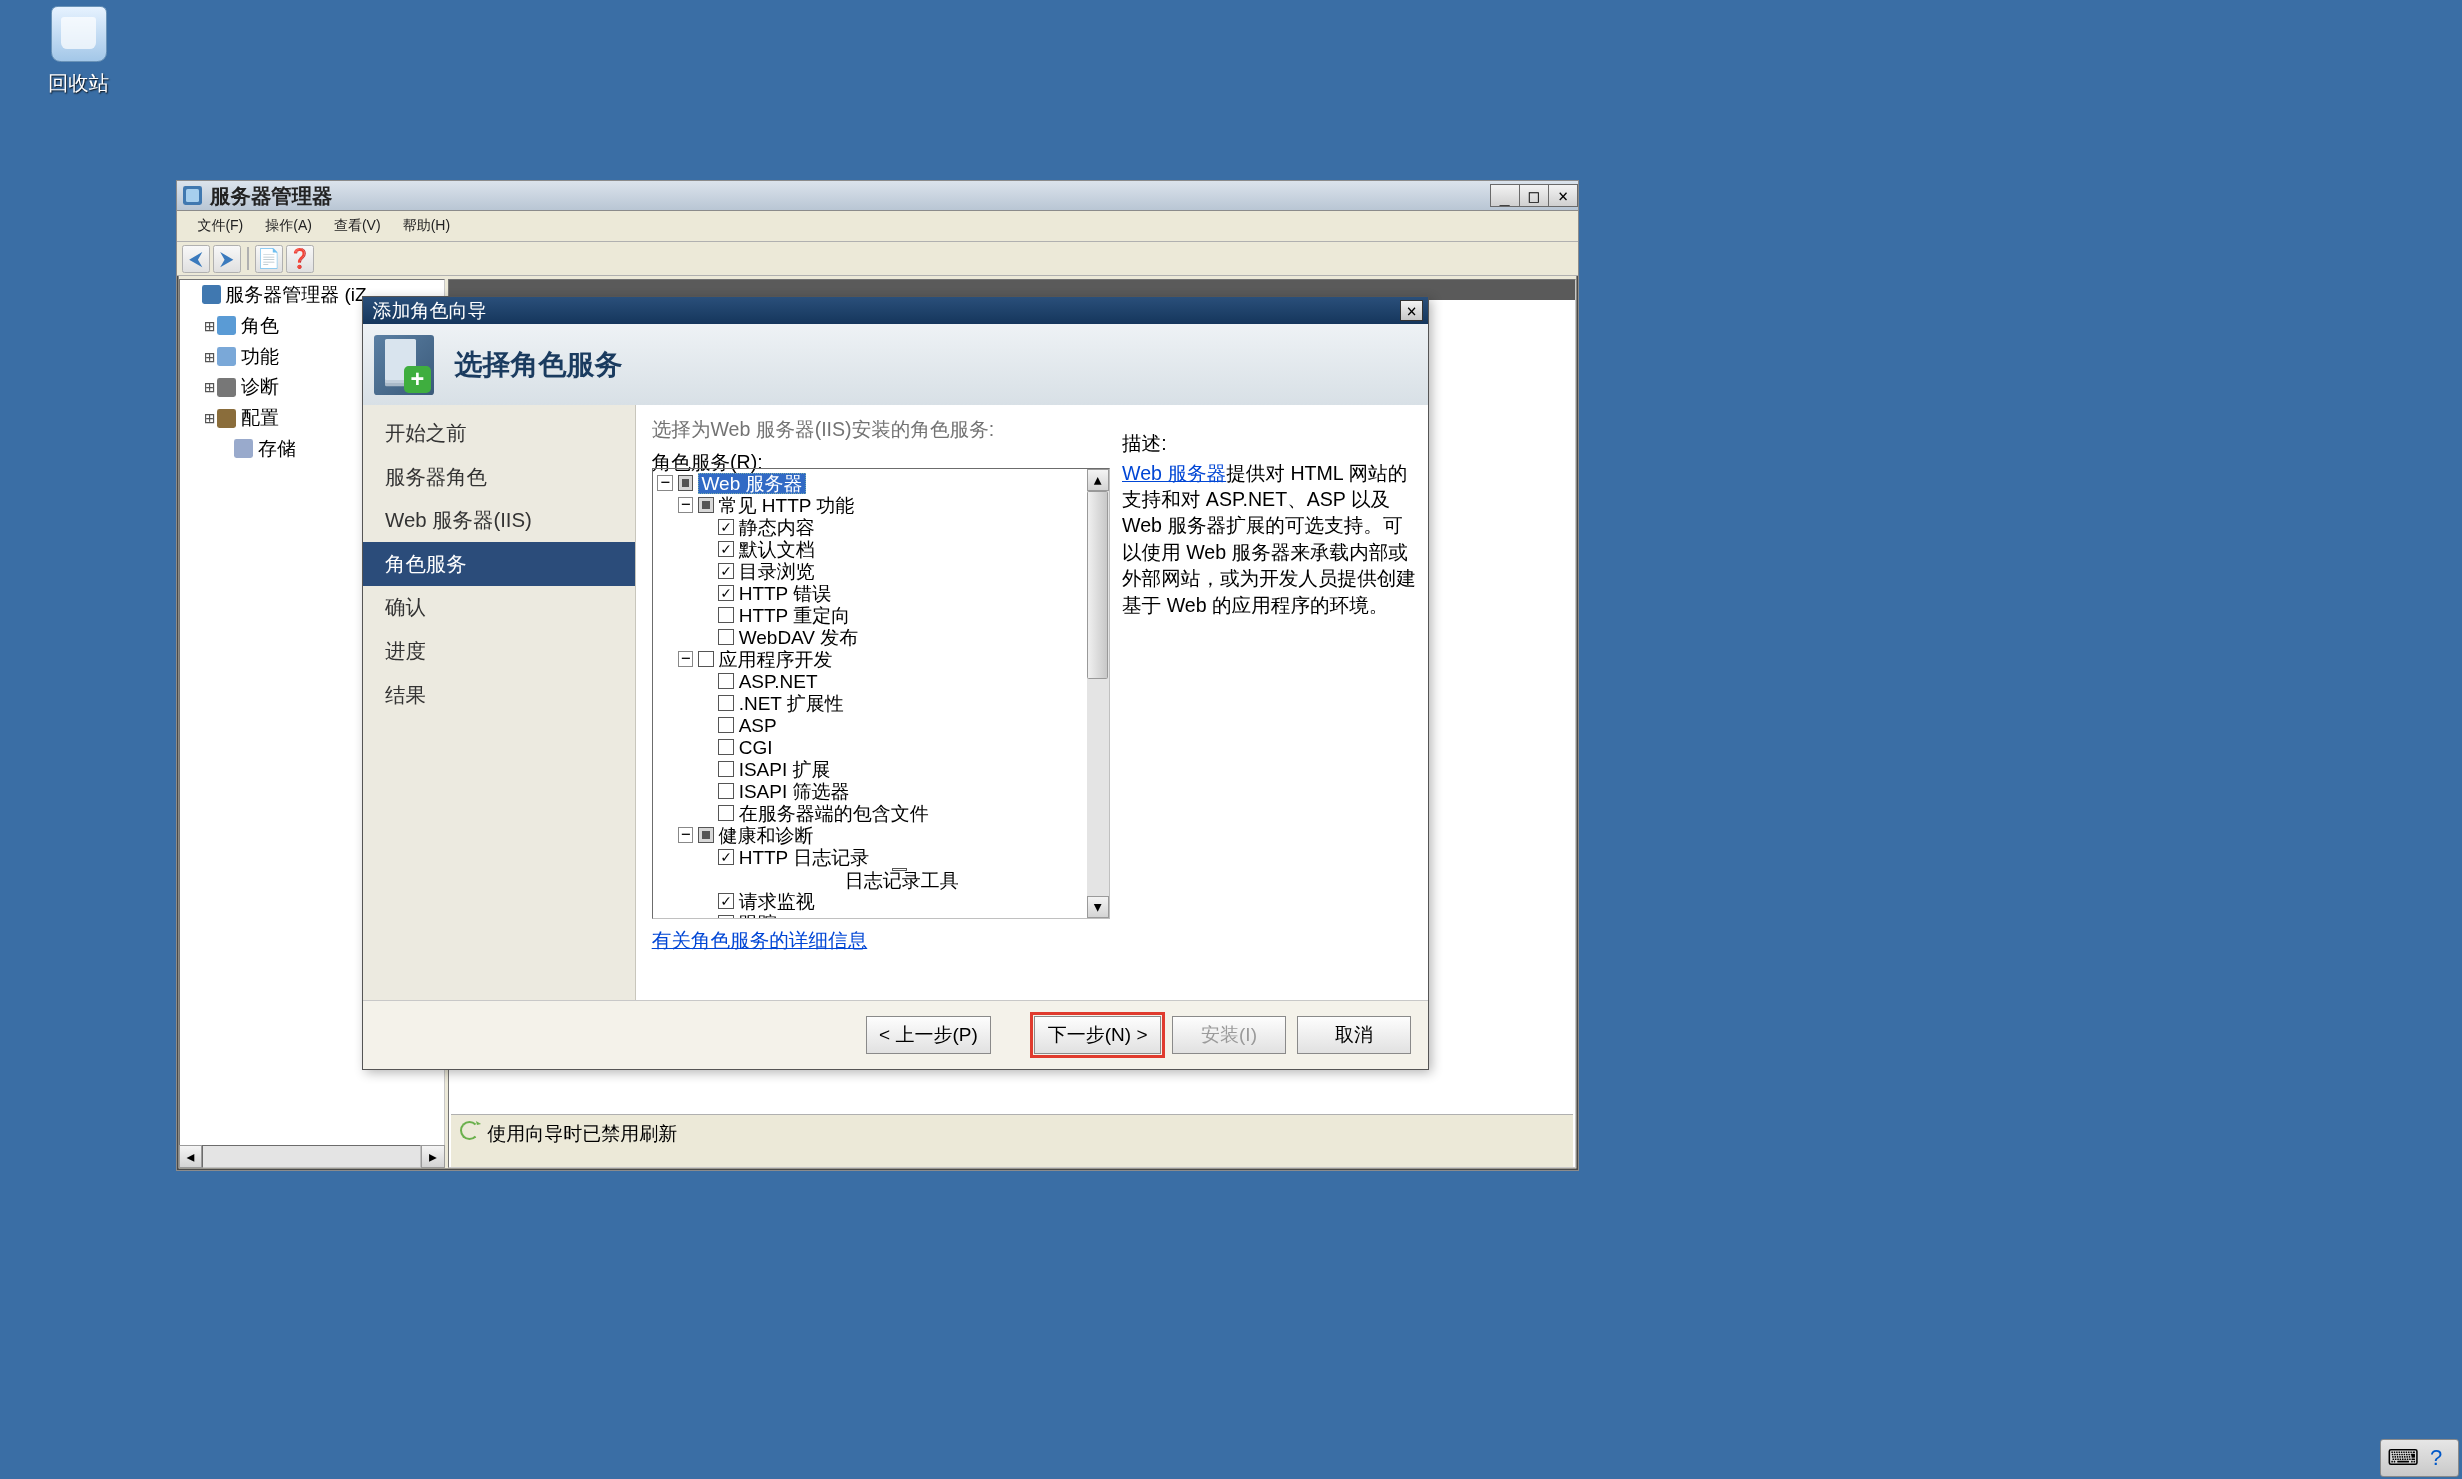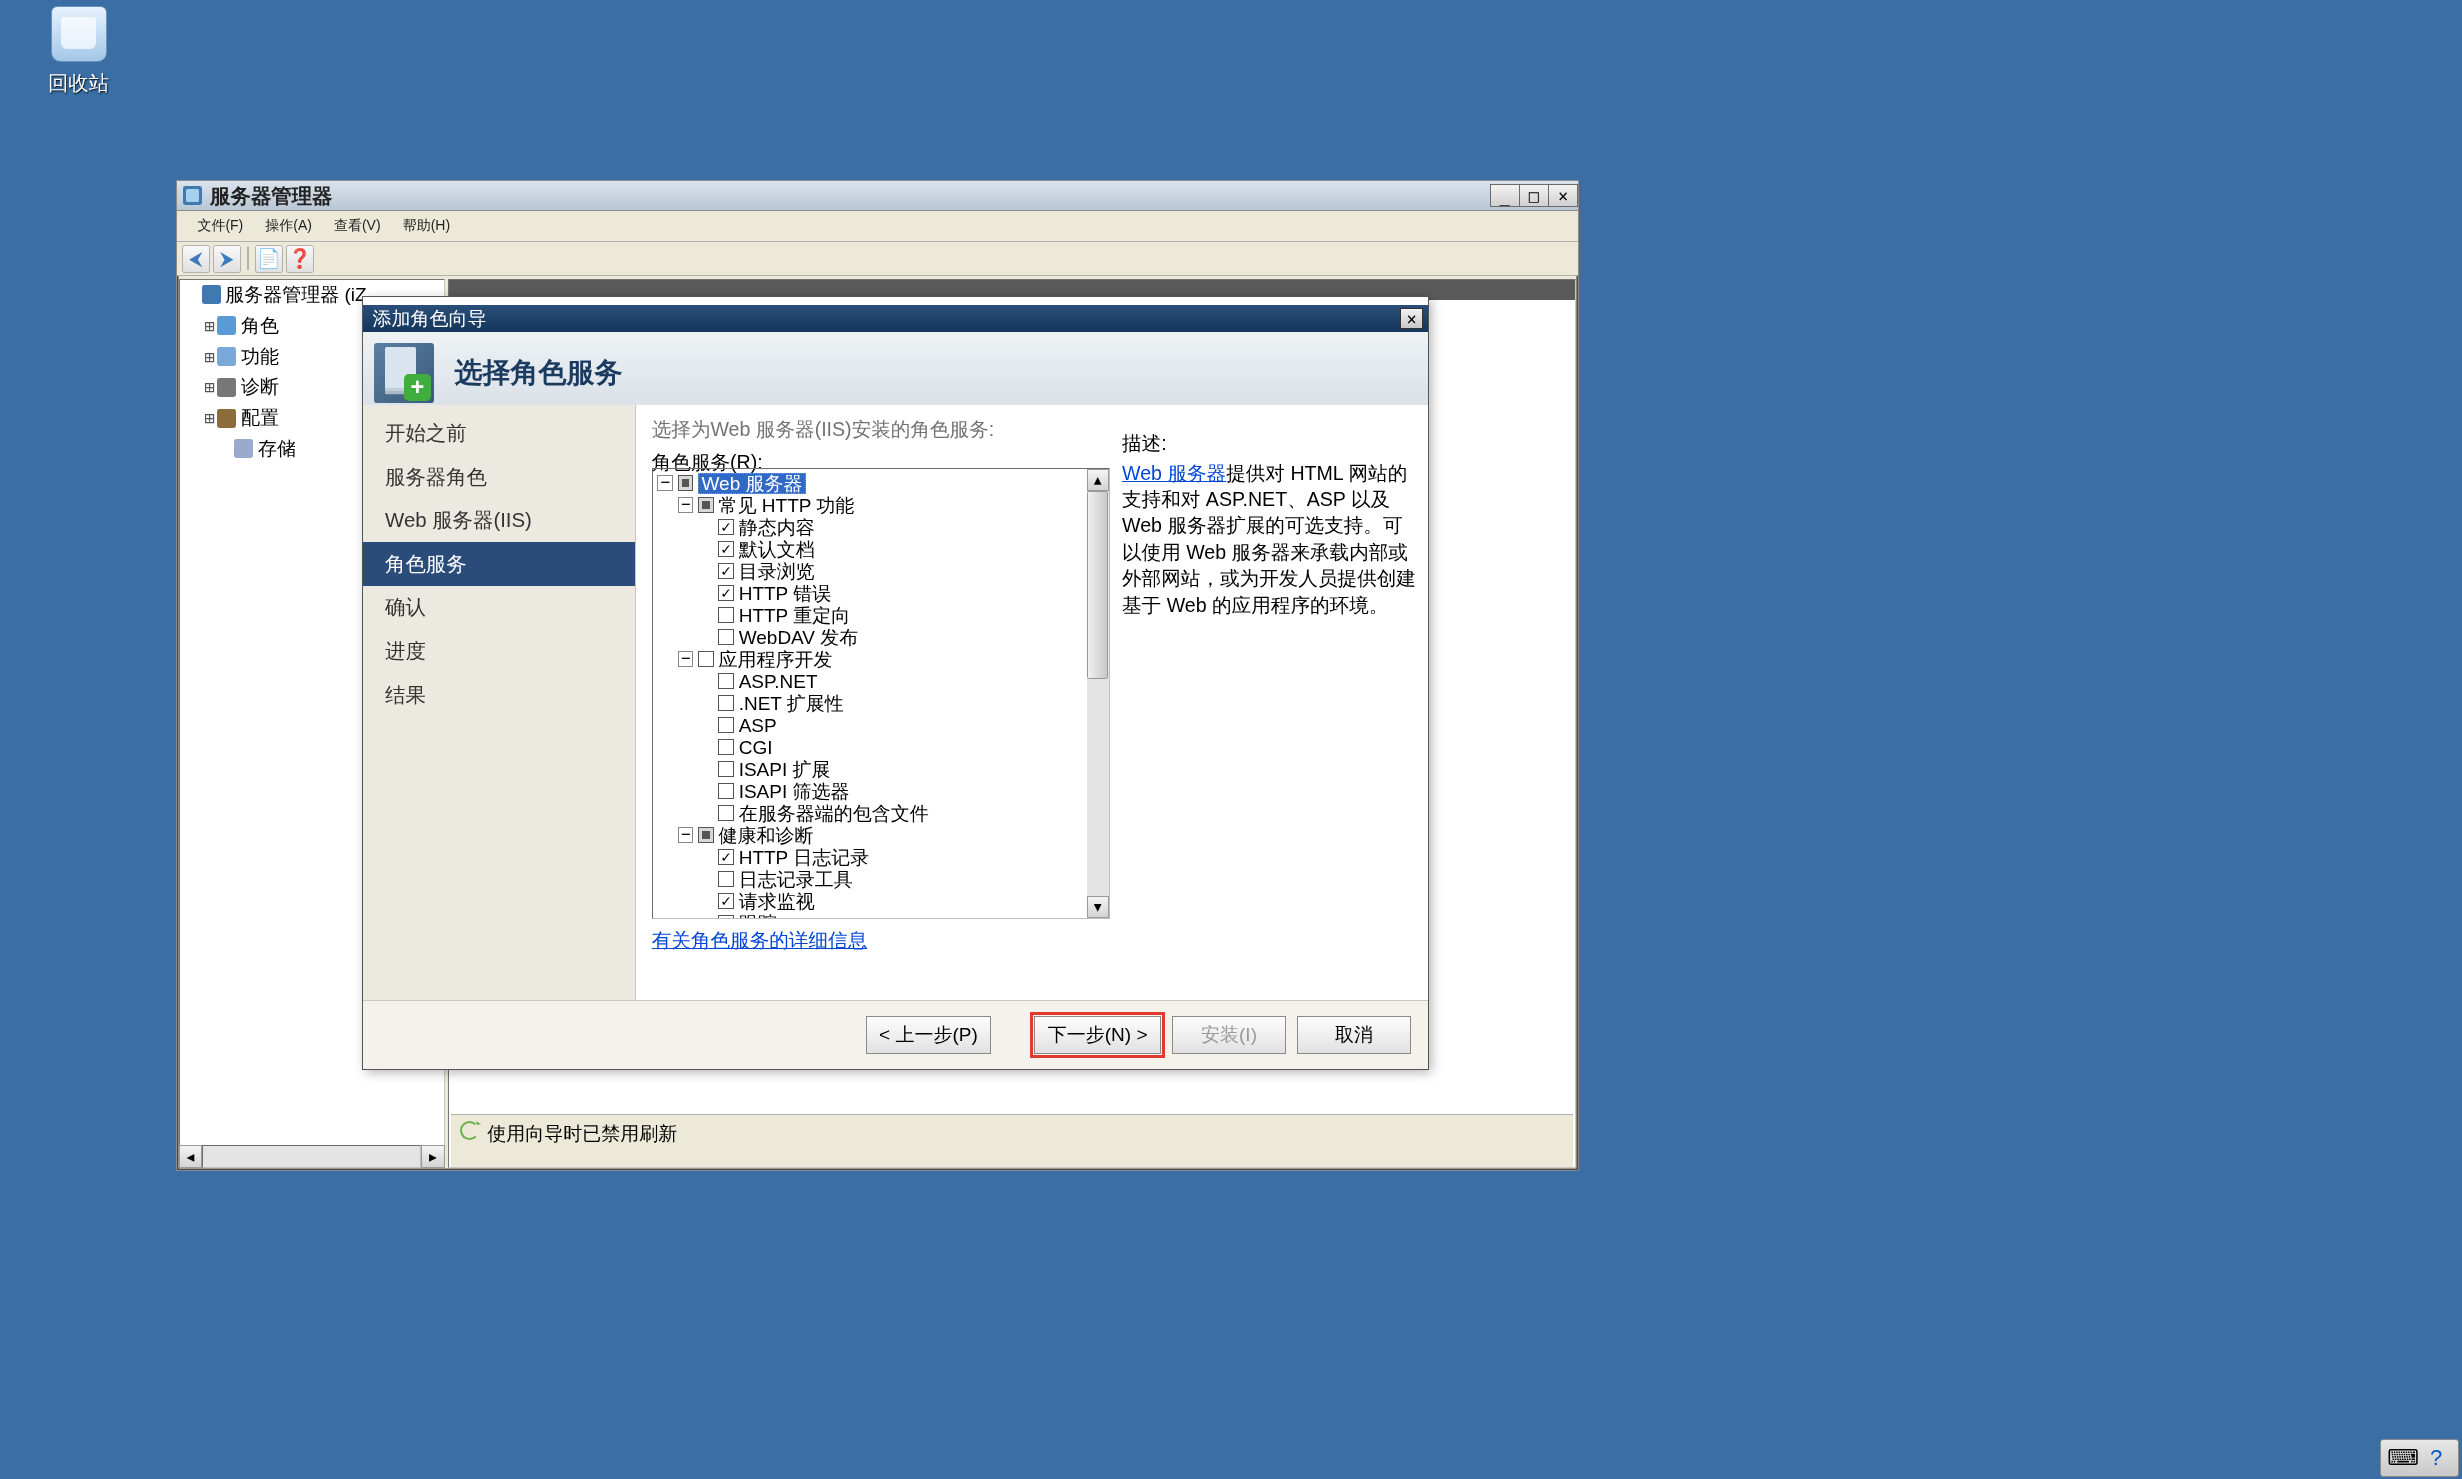--- a/index.html
+++ b/index.html
@@ -34,21 +34,21 @@
     .sm-content-dark { position:absolute; left:0; top:0; right:0; height:20.4px; background:#5a5a5a; }
     .sm-statusbar { position:absolute; left:274px; right:4.7px; bottom:3.1px; height:53px; background:#ece9d8; display:flex; align-items:flex-start; border-top:0.8px solid #b0b0b0; padding:6.3px 9.4px; font-size:19px; }
     .sm-statusbar .refresh-ic { width:19px;height:19px;border:2.4px solid #6ab04c;border-right-color:transparent;border-radius:50%; margin-right:7.8px; position:relative; }
     .sm-statusbar .refresh-ic::after{content:"";position:absolute;right:-3.1px;top:-1.6px;border:3.9px solid transparent;border-top-color:#6ab04c;transform:rotate(30deg);}
     .sm-tree-scroll { position:absolute; left:1.6px; bottom:1.6px; width:266px; height:23.5px; background:#e4e4e4; display:flex; }
     .sm-tree-scroll .sb-track{flex:1;background:#e4e4e4;border:0.8px inset #c0c0c0;}
     .sm-tree-scroll .sb-btn{width:23.5px;border:0.8px solid #9a9a9a;background:linear-gradient(180deg,#f4f4f4,#d4d4d4);display:flex;align-items:center;justify-content:center;font-size:15.7px;cursor:pointer;}
 
     
     .wizard { position:absolute; left:362px; top:296px; width:1067px; height:774px; background:#fff; border:1.6px solid #555; box-shadow:3.1px 3.1px 11px rgba(0,0,0,.3); }
-    .wiz-titlebar { height:27px; background:linear-gradient(180deg,#2a4f7a,#15365c); display:flex; align-items:center; padding:0 4.7px;margin-top:8px; }
+    .wiz-titlebar { height:27px; background:linear-gradient(180deg,#2a4f7a,#15365c); display:flex; align-items:center; padding:0 4.7px; }
     .wiz-titlebar .wt-text { flex:1; color:#fff; font-size:19px; padding-left:4.7px; }
     .wiz-titlebar .wt-close { width:23.5px; height:20.4px; background:linear-gradient(180deg,#f3f3f3,#c8c8c8); border:0.8px solid #333; display:flex; align-items:center; justify-content:center; font-family:monospace; font-size:17px; cursor:pointer; }
     .wiz-header { height:82px; background:linear-gradient(180deg,#eef2f5,#d8e0e6); display:flex; align-items:center; padding-left:11px; border-bottom:0.8px solid #b0b8c0; }
     .wiz-header .wh-icon { width:60px; height:60px; position:relative; margin-right:20.4px; background:linear-gradient(135deg,#5a7fa3,#3b5a7a); border-radius:3.1px; }
     .wiz-header .wh-icon::before { content:""; position:absolute; left:11px; top:4.7px; width:31px; height:41px; background:#d9e4ee; border-radius:1.6px; box-shadow:0 3.1px 0 #c1cedb, 0 6.3px 0 #a9b9c8; }
     .wiz-header .wh-icon::after { content:"+"; position:absolute; right:3.1px; bottom:1.6px; width:27px; height:27px; background:#3fae3f; color:#fff; border-radius:4.7px; font-size:23.5px; font-weight:bold; display:flex; align-items:center; justify-content:center; }
     .wiz-header .wh-title { font-size:28px; color:#1a3b5f; font-weight:600; }
 
     .wiz-body { position:absolute; top:108px; left:0; right:0; bottom:69px; display:flex; }
     .wiz-nav { width:273px; background:#eceae0; border-right:0.8px solid #c8c6bc; padding-top:6.3px; }
@@ -272,21 +272,21 @@
 
           <div class="tnode" style="padding-left:23.5px;">
             <span class="texp">−</span>
             <span class="tcb tri"></span>
             <span class="tlabel">健康和诊断</span>
           </div>
           <div class="tnode" style="padding-left:64px;">
               <span class="tcb">✓</span>
               <span class="tlabel">HTTP 日志记录</span>
             </div>
-          <div class="tnode" style="padding-left:64px;">
+          <div class="tnode" style="padding-left:64px;flex-direction:column;">
               <span class="tcb"></span>
               <span class="tlabel">日志记录工具</span>
             </div>
           <div class="tnode" style="padding-left:64px;">
               <span class="tcb">✓</span>
               <span class="tlabel">请求监视</span>
             </div>
           <div class="tnode" style="padding-left:64px;">
               <span class="tcb"></span>
               <span class="tlabel">跟踪</span>

